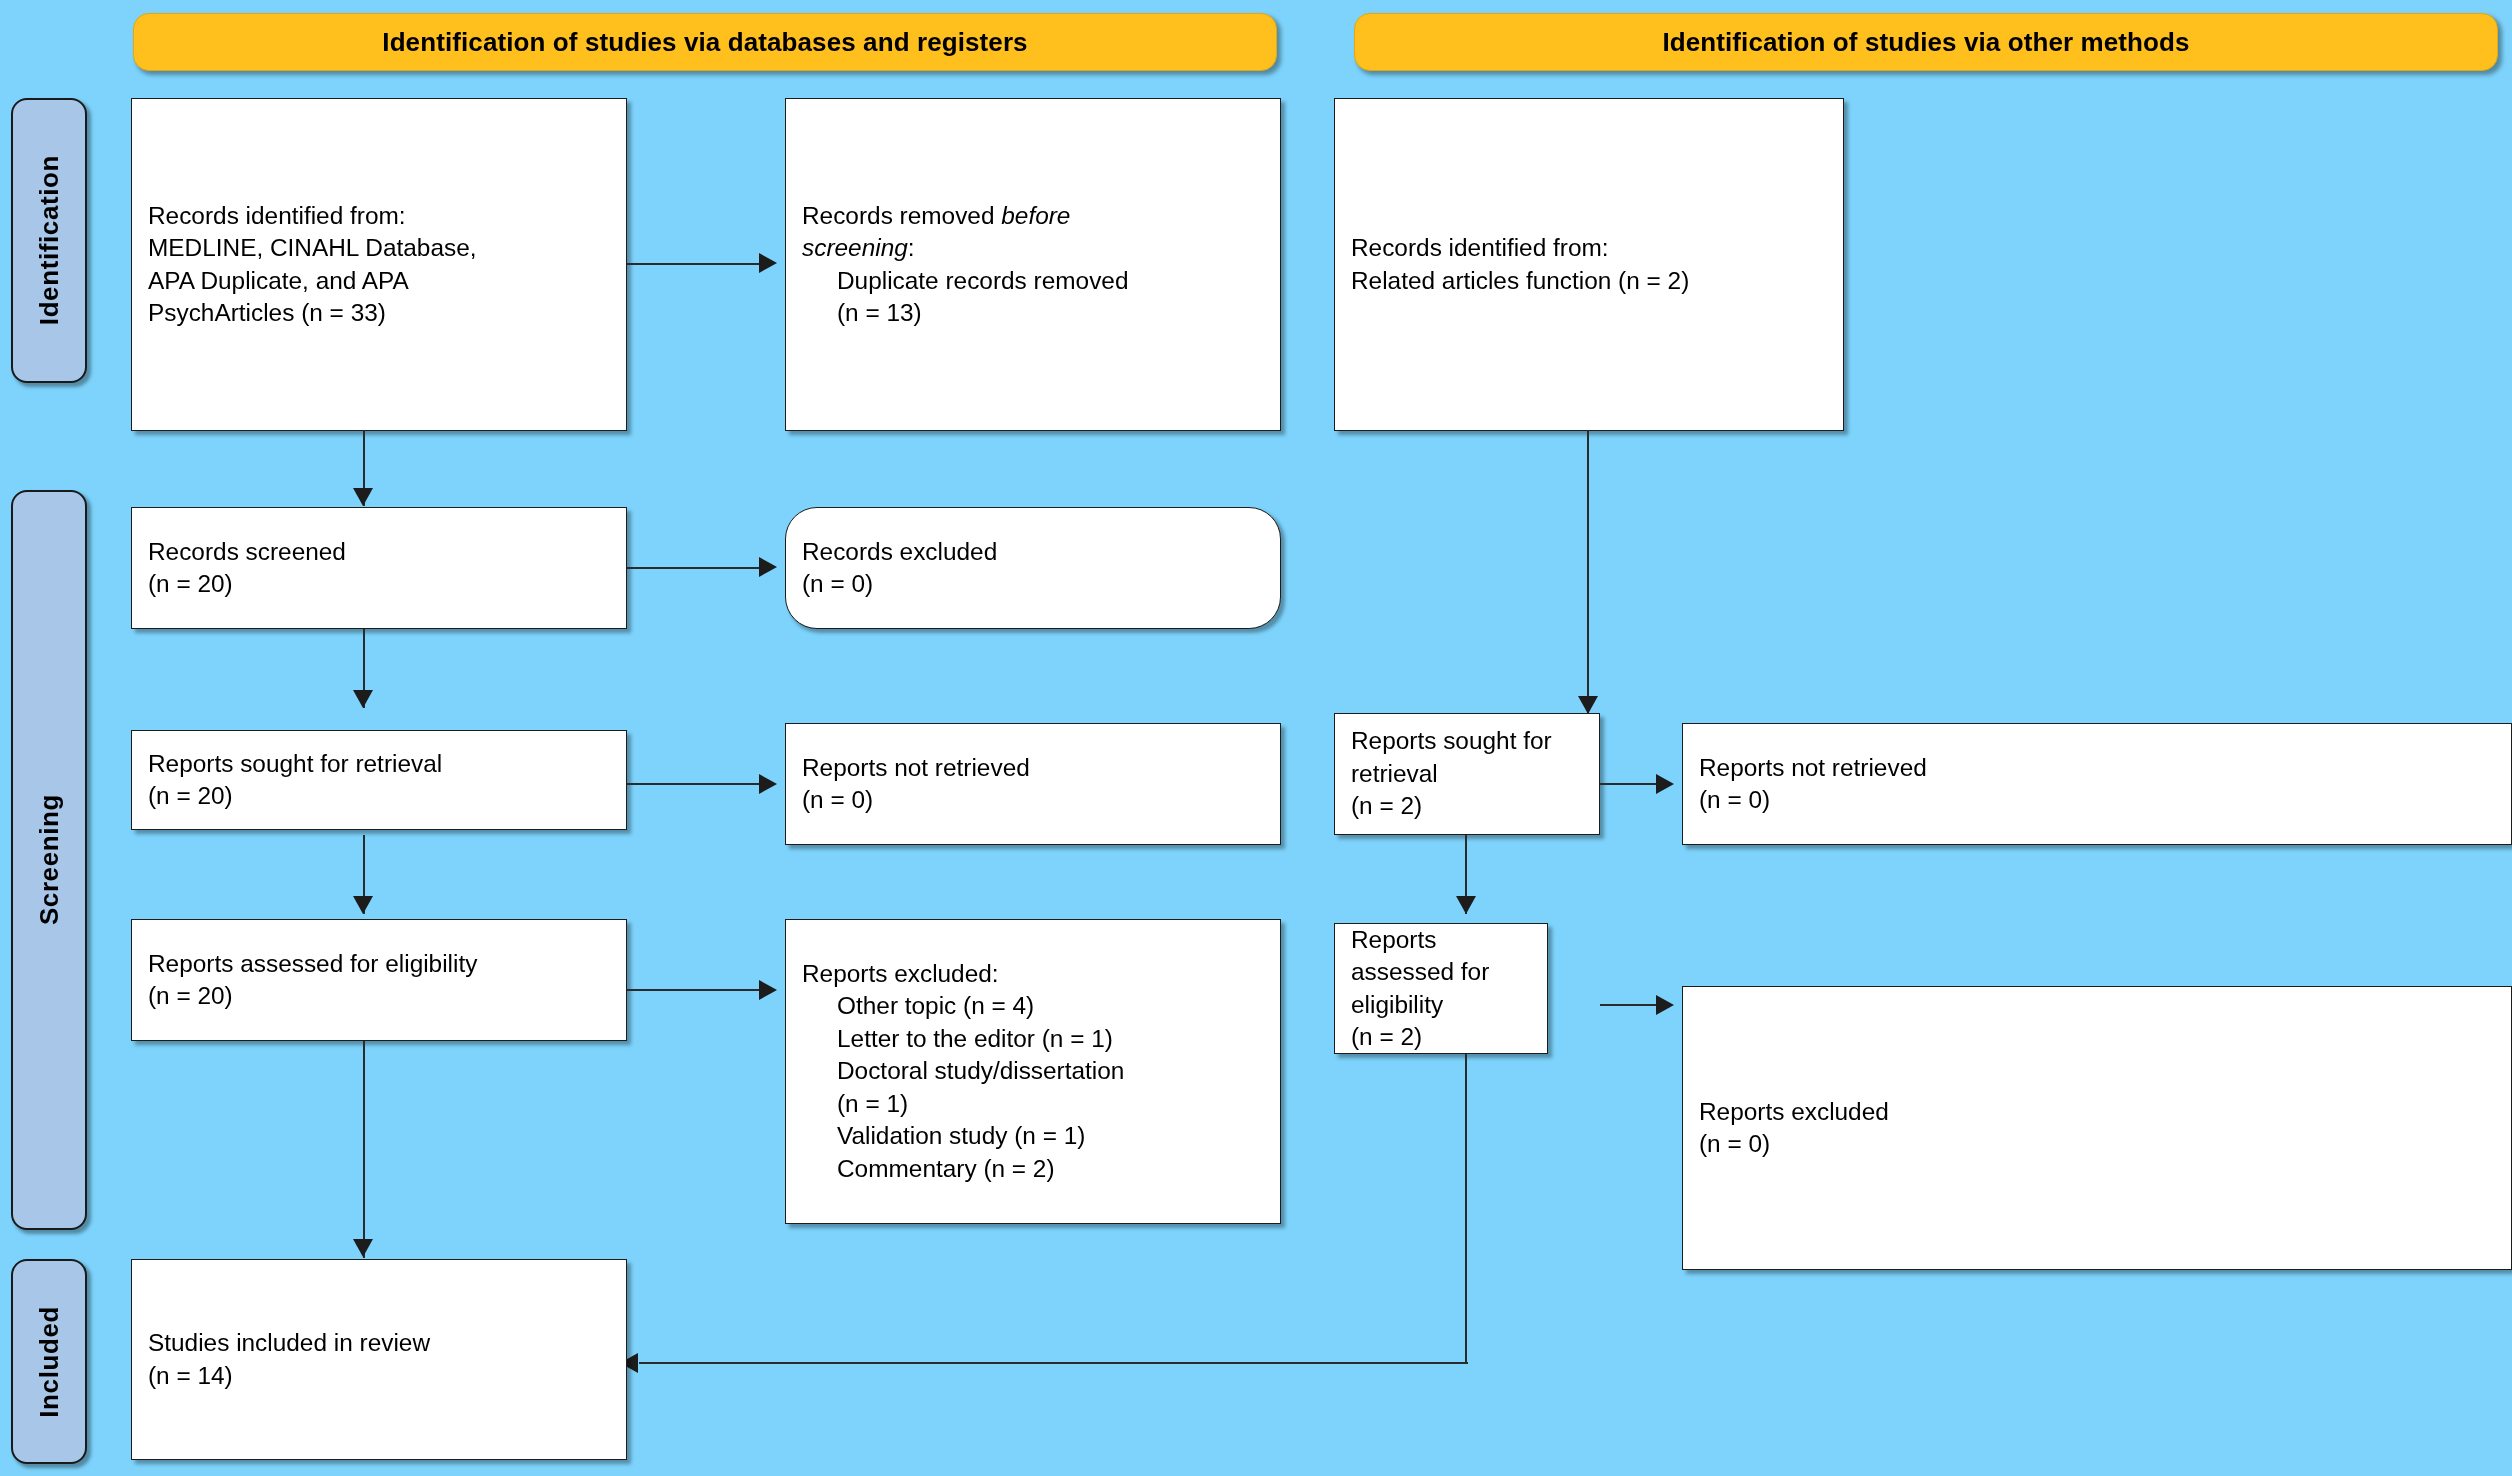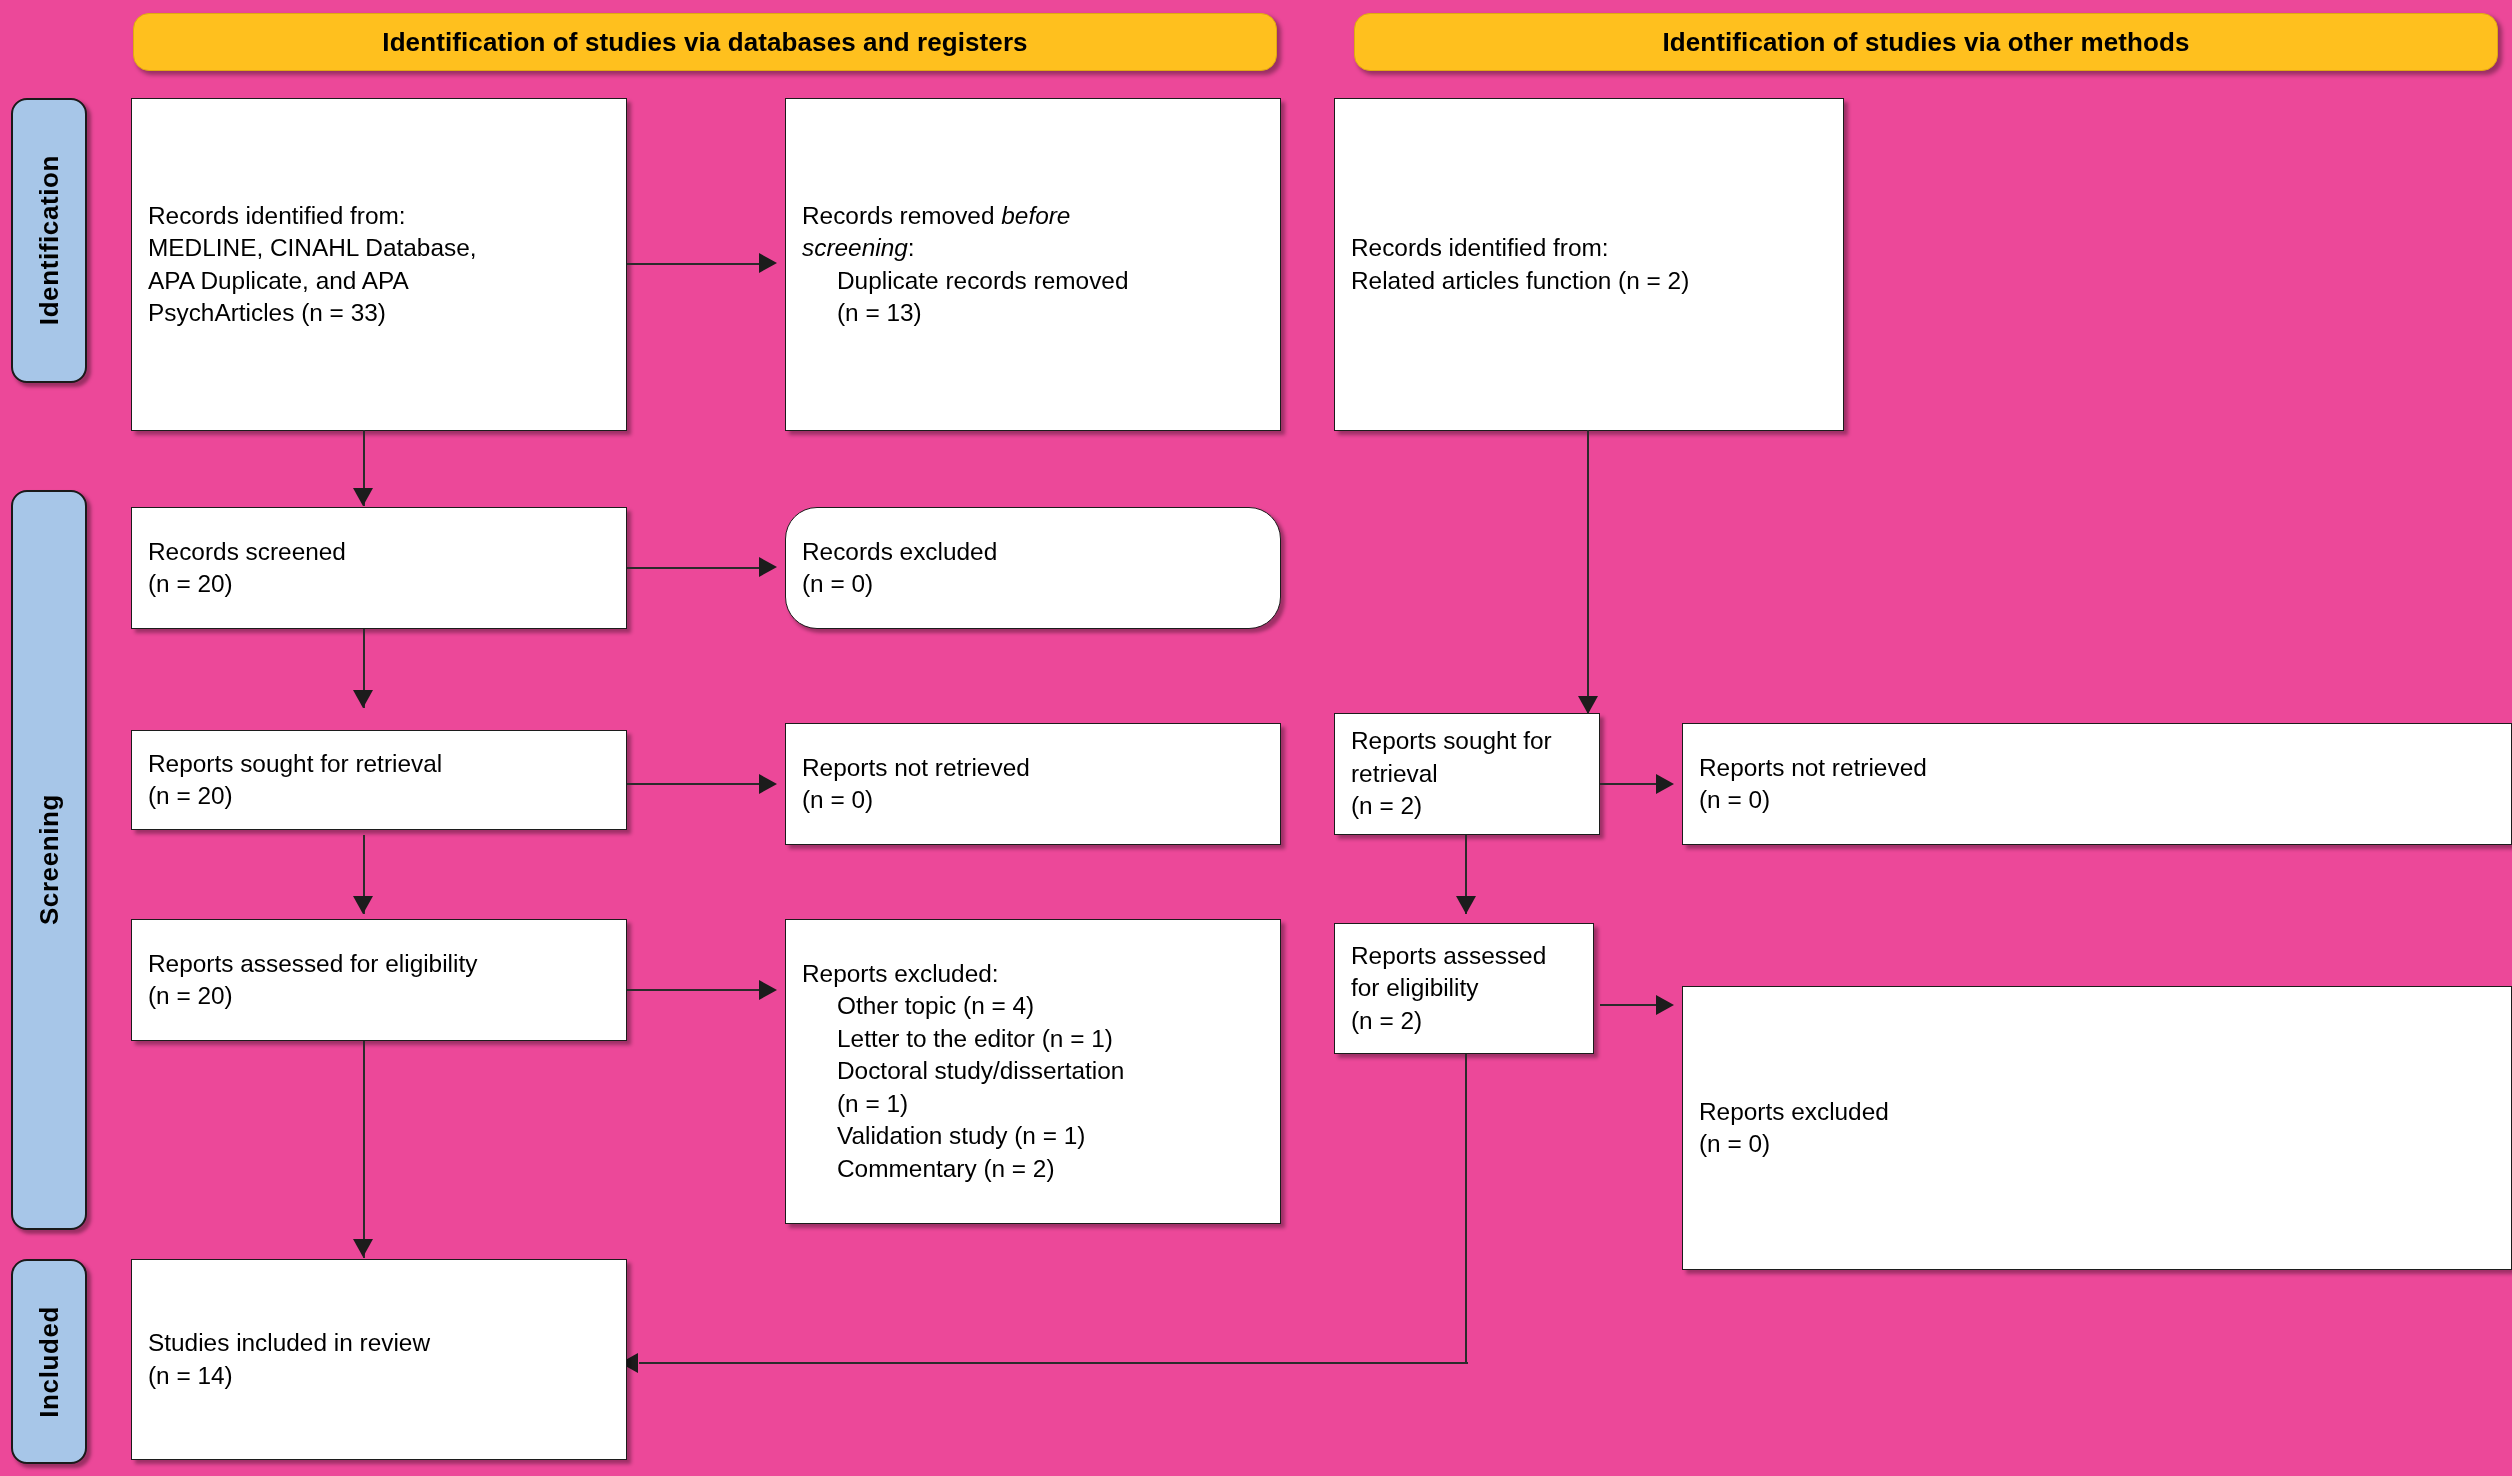--- a/index.html
+++ b/index.html
@@ -1,17 +1,17 @@
 <!DOCTYPE html>
 <html style="font-size:9.8px"><head>
 <meta charset="utf-8">
 <style>
   html,body{margin:0;padding:0;background:#fff;}
   body{font-family:"Liberation Sans","DejaVu Sans",sans-serif;}
-  #stage{position:relative;width:2512px;height:1476px;background:#ec4899;overflow:hidden;}
+  #stage{position:relative;width:2512px;height:1476px;background:#7dd3fc;overflow:hidden;}
 
   
   .banner{
     position:absolute;background:#FFC01E;border:1.8px solid #E0A812;
     border-radius:16px;display:flex;align-items:center;justify-content:center;
     box-shadow:3.7px 3.7px 4.3px rgba(0,0,0,0.35);
     font-weight:bold;color:#000;text-align:center;letter-spacing:0.1px;
   }
   .banner span{font-size:26px;line-height:1.1;}
 
@@ -158,21 +158,21 @@
   </div>
 
   <div class="box" style="left:785px;top:919px;width:496px;height:305px;">
     <div class="txt"><span>Reports excluded:</span>
 <span class="indent">Other topic (n = 4)</span><span class="indent">Letter to the editor (n = 1)</span><span class="indent">Doctoral study/dissertation</span><span class="indent">(n = 1)</span><span class="indent">Validation study (n = 1)</span><span class="indent">Commentary (n = 2)</span></div>
   </div>
 
   <div class="hline" style="left:627px;top:989px;width:132px;"></div>
   <div class="arrow-r" style="left:759px;top:980px;"></div>
 
-  <div class="box" style="left:1334px;top:923px;width:260px;height:131px;">
+  <div class="box" style="left:1334px;top:923px;width:214px;height:131px;">
     <div class="txt"><span>Reports assessed for eligibility</span>
 <span>(n = 2)</span></div>
   </div>
 
   <div class="box" style="left:1682px;top:986px;width:830px;height:284px;">
     <div class="txt"><span>Reports excluded</span>
 <span>(n = 0)</span></div>
   </div>
 
   <div class="hline" style="left:1600px;top:1004px;width:56px;"></div>

